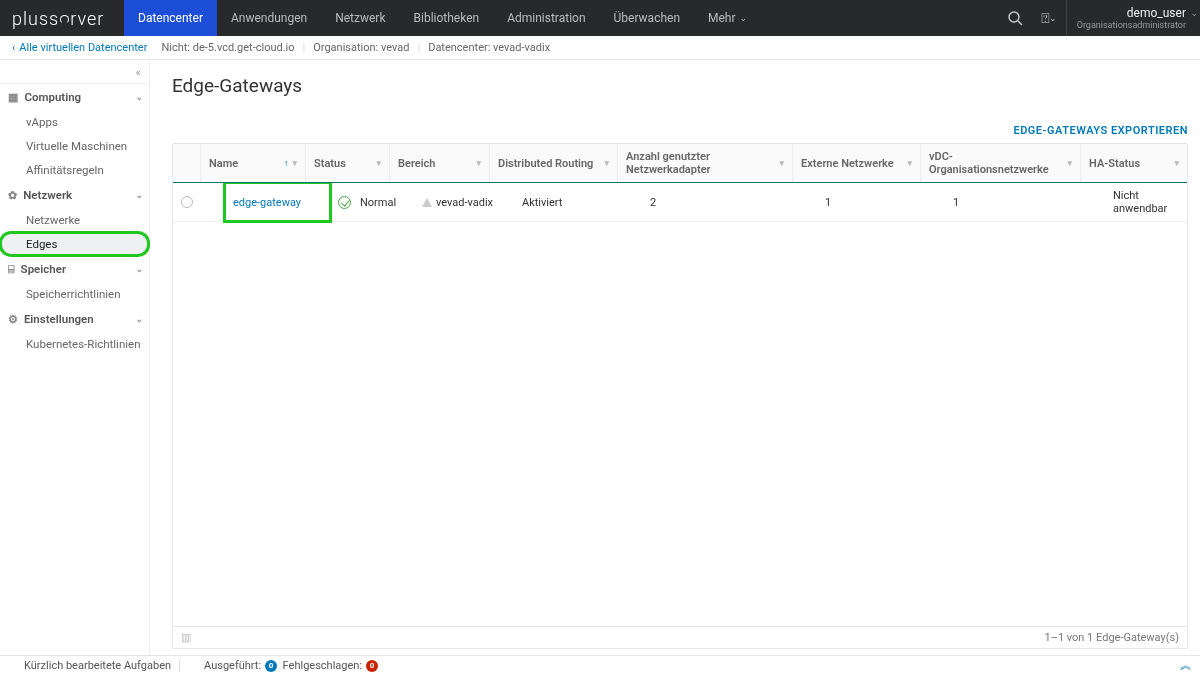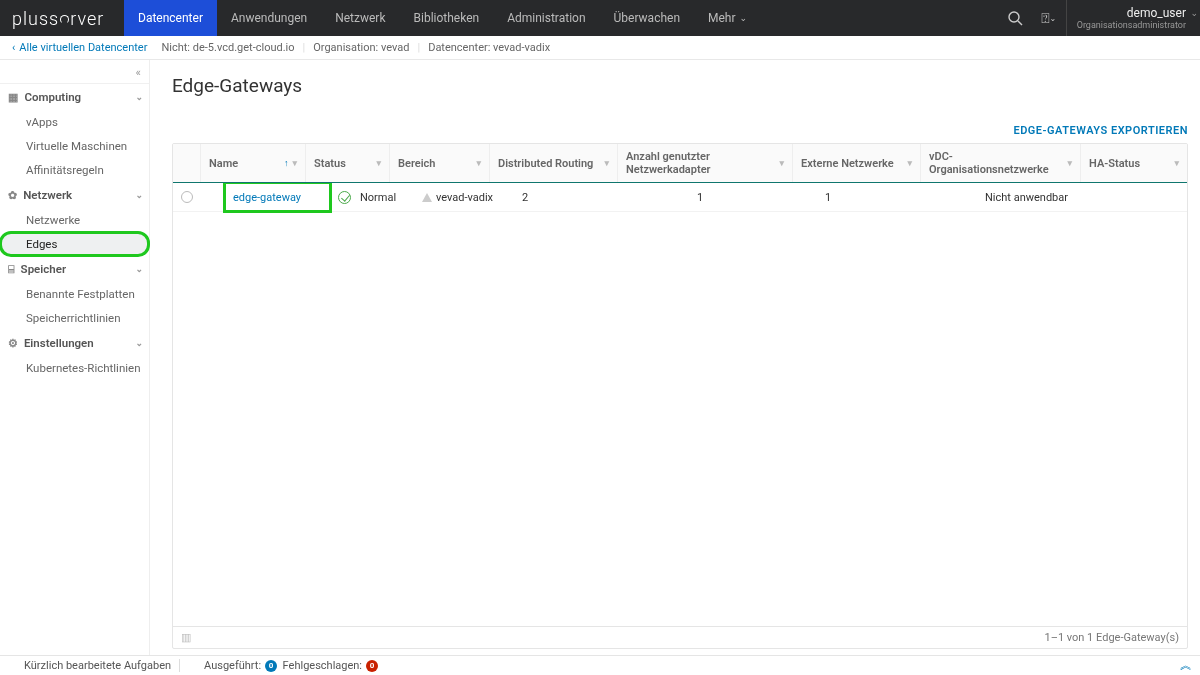--- a/index.html
+++ b/index.html
@@ -146,21 +146,20 @@
       <span class="gchev">⌄</span>
     </div>
     <div class="sbitem">Netzwerke</div>
     <div class="sbitem active hl-green">Edges</div>
 
     <div class="sbgroup-hdr">
       <span class="gicon">⌸</span>
       <span>Speicher</span>
       <span class="gchev">⌄</span>
     </div>
-    <div class="sbitem">Benannte Festplatten</div>
     <div class="sbitem">Speicherrichtlinien</div>
 
     <div class="sbgroup-hdr">
       <span class="gicon">⚙</span>
       <span>Einstellungen</span>
       <span class="gchev">⌄</span>
     </div>
     <div class="sbitem">Kubernetes-Richtlinien</div>
   </div>
 
@@ -214,20 +213,21 @@
               <a class="link">edge-gateway</a>
             </div>
           <div class="td col-status">
               <span class="status-ok"></span>
               <span>Normal</span>
             </div>
           <div class="td col-scope">
               <span class="scopeicon"></span>
               <span>vevad-vadix</span>
             </div>
+          <div class="td col-drouting">Aktiviert</div>
           <div class="td col-adapters">2</div>
           <div class="td col-extnet">1</div>
           <div class="td col-orgnet">1</div>
           <div class="td col-ha">Nicht anwendbar</div>
         </div>
       </div>
       <div class="tfoot">
         <span class="cols">▥</span>
         <span>1–1 von 1 Edge-Gateway(s)</span>
       </div>

